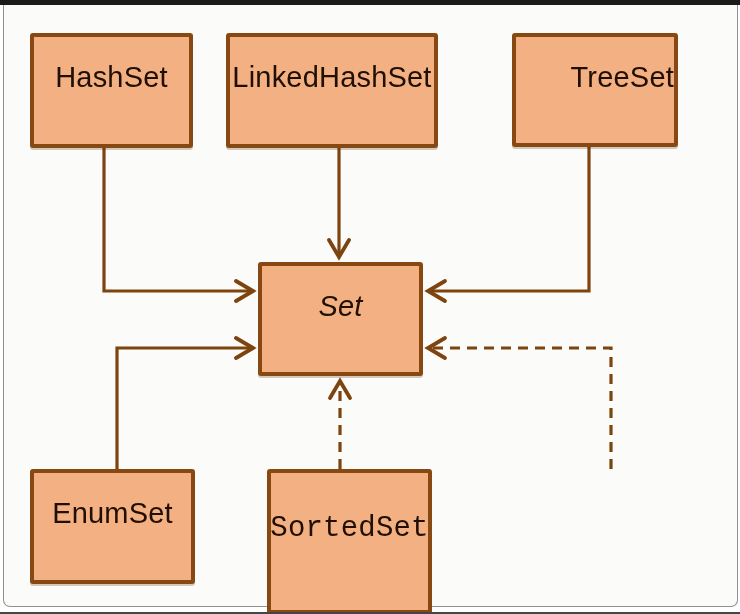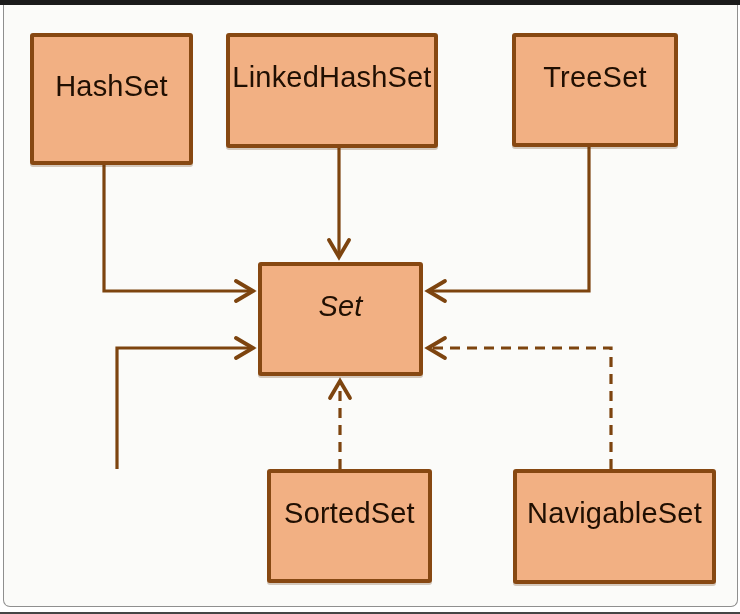--- a/index.html
+++ b/index.html
@@ -80,33 +80,33 @@
         </marker>
       </defs>
       <polyline points="104,148 104,291 253,291" fill="none" stroke="#7d440f" stroke-width="3.2" marker-end="url(#arrowOpen)"></polyline>
       <polyline points="339,148 339,257" fill="none" stroke="#7d440f" stroke-width="3.2" marker-end="url(#arrowOpen)"></polyline>
       <polyline points="589,147 589,291 428,291" fill="none" stroke="#7d440f" stroke-width="3.2" marker-end="url(#arrowOpen)"></polyline>
       <polyline points="117,469 117,348 253,348" fill="none" stroke="#7d440f" stroke-width="3.2" marker-end="url(#arrowOpen)"></polyline>
       <polyline points="340,469 340,381" fill="none" stroke="#7d440f" stroke-width="3.2" stroke-dasharray="10 7" marker-end="url(#arrowOpen)"></polyline>
       <polyline points="611,469 611,348 428,348" fill="none" stroke="#7d440f" stroke-width="3.2" stroke-dasharray="10 7" marker-end="url(#arrowOpen)"></polyline>
     </svg>
   <div class="nodes">
-      <div class="node" style="left: 30px; top: 33px; width: 163px; height: 132px;">
+      <div class="node" style="left: 30px; top: 33px; width: 163px; height: 115px;">
         <span>HashSet</span>
       </div>
       <div class="node" style="left: 226px; top: 33px; width: 212px; height: 115px;">
         <span>LinkedHashSet</span>
       </div>
-      <div class="node" style="left: 512px; top: 33px; width: 166px; height: 114px;">
+      <div class="node" style="left: 512px; top: 33px; width: 166px; height: 114px; justify-content: flex-end;">
         <span>TreeSet</span>
       </div>
       <div class="node" style="left: 258px; top: 262px; width: 165px; height: 114px; font-style: italic;">
         <span>Set</span>
       </div>
-      <div class="node" style="left: 267px; top: 469px; width: 165px; height: 114px;">
+      <div class="node" style="left: 30px; top: 469px; width: 165px; height: 115px;">
+        <span>EnumSet</span>
+      </div>
+      <div class="node" style="left: 267px; top: 469px; width: 165px; height: 145px; font-family: Liberation Mono, monospace;">
         <span>SortedSet</span>
-      </div>
-      <div class="node" style="left: 513px; top: 469px; width: 203px; height: 115px;">
-        <span>NavigableSet</span>
       </div>
     </div>
   <div class="bottombar"></div>
 </div>
 
 </body></html>

